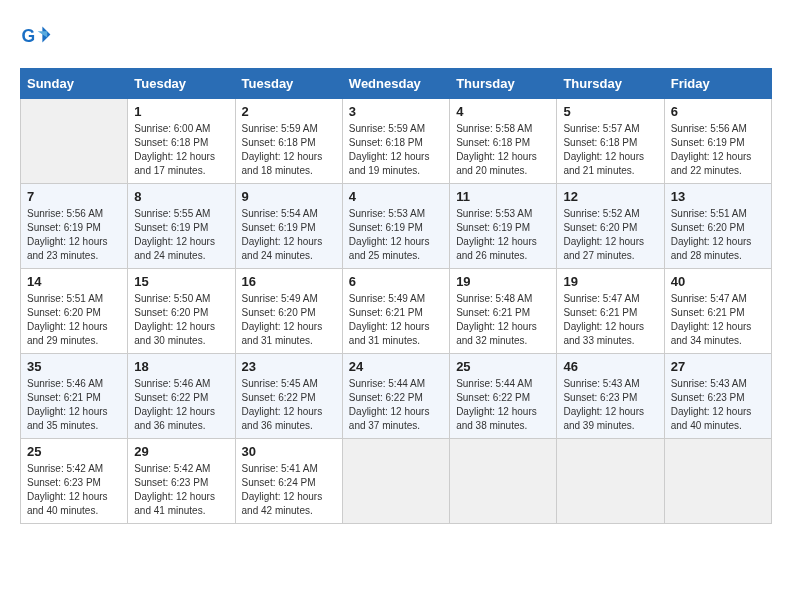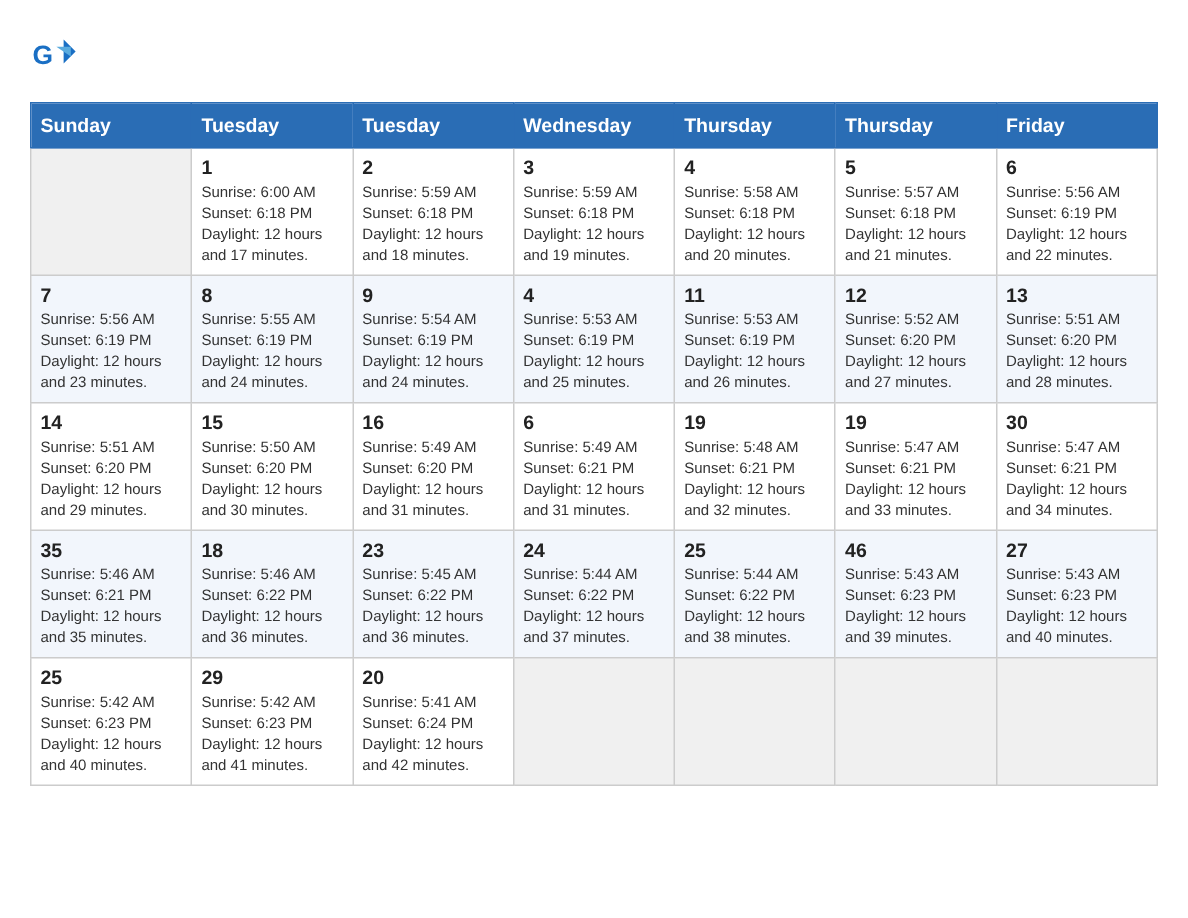--- a/index.html
+++ b/index.html
@@ -194,21 +194,21 @@
         </td>
         <td>
           <div class="day-number">19</div>
           <div class="day-info">Sunrise: 5:48 AM<br>Sunset: 6:21 PM<br>Daylight: 12 hours<br>and 32 minutes.</div>
         </td>
         <td>
           <div class="day-number">19</div>
           <div class="day-info">Sunrise: 5:47 AM<br>Sunset: 6:21 PM<br>Daylight: 12 hours<br>and 33 minutes.</div>
         </td>
         <td>
-          <div class="day-number">30</div>
+          <div class="day-number">40</div>
           <div class="day-info">Sunrise: 5:47 AM<br>Sunset: 6:21 PM<br>Daylight: 12 hours<br>and 34 minutes.</div>
         </td>
       </tr>
       <tr>
         <td>
           <div class="day-number">35</div>
           <div class="day-info">Sunrise: 5:46 AM<br>Sunset: 6:21 PM<br>Daylight: 12 hours<br>and 35 minutes.</div>
         </td>
         <td>
           <div class="day-number">18</div>
@@ -238,21 +238,21 @@
       <tr>
         <td>
           <div class="day-number">25</div>
           <div class="day-info">Sunrise: 5:42 AM<br>Sunset: 6:23 PM<br>Daylight: 12 hours<br>and 40 minutes.</div>
         </td>
         <td>
           <div class="day-number">29</div>
           <div class="day-info">Sunrise: 5:42 AM<br>Sunset: 6:23 PM<br>Daylight: 12 hours<br>and 41 minutes.</div>
         </td>
         <td>
-          <div class="day-number">20</div>
+          <div class="day-number">30</div>
           <div class="day-info">Sunrise: 5:41 AM<br>Sunset: 6:24 PM<br>Daylight: 12 hours<br>and 42 minutes.</div>
         </td>
         <td class="empty"></td>
         <td class="empty"></td>
         <td class="empty"></td>
         <td class="empty"></td>
       </tr>
     </tbody>
 </table>
 

